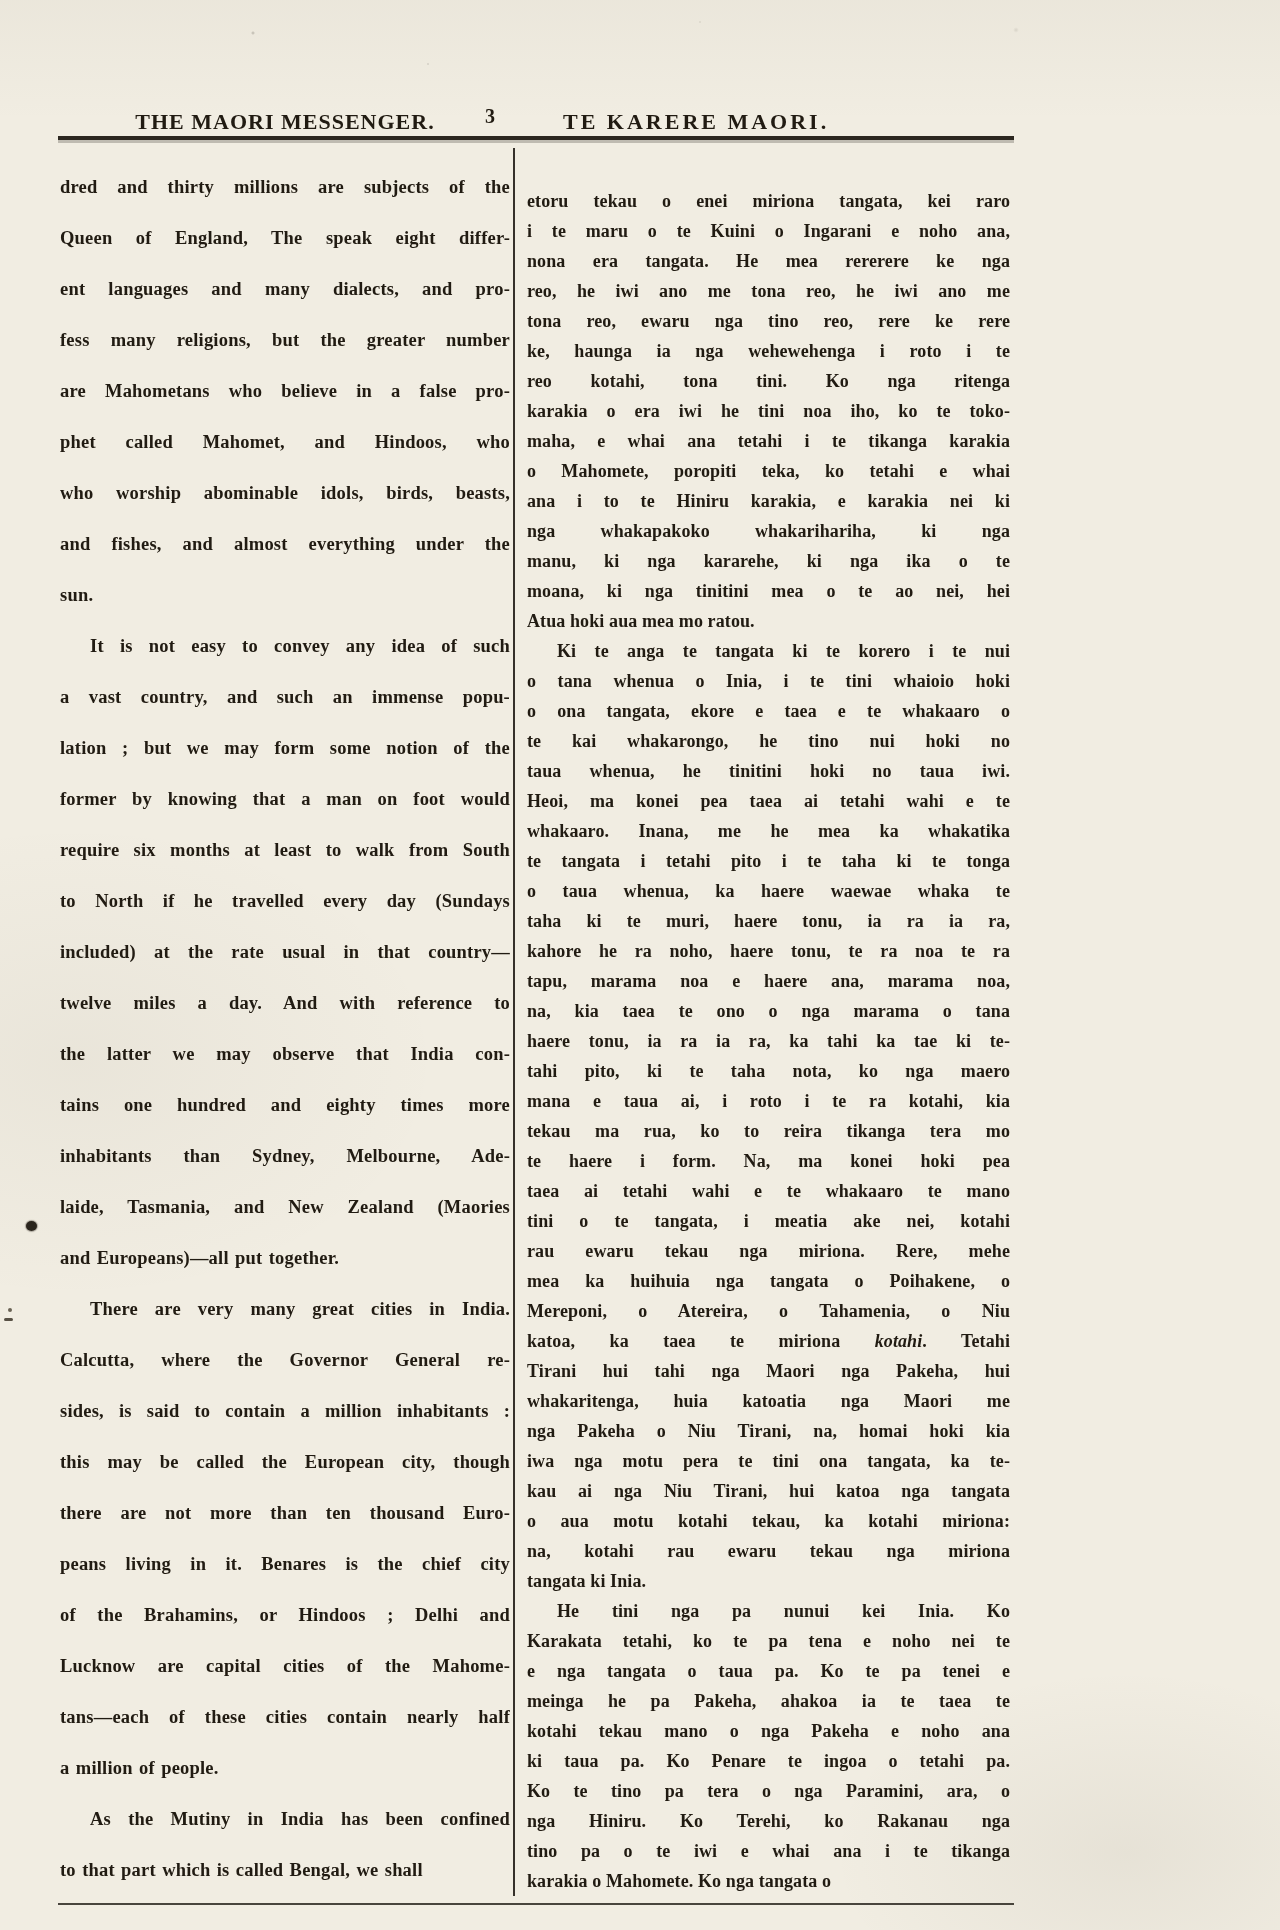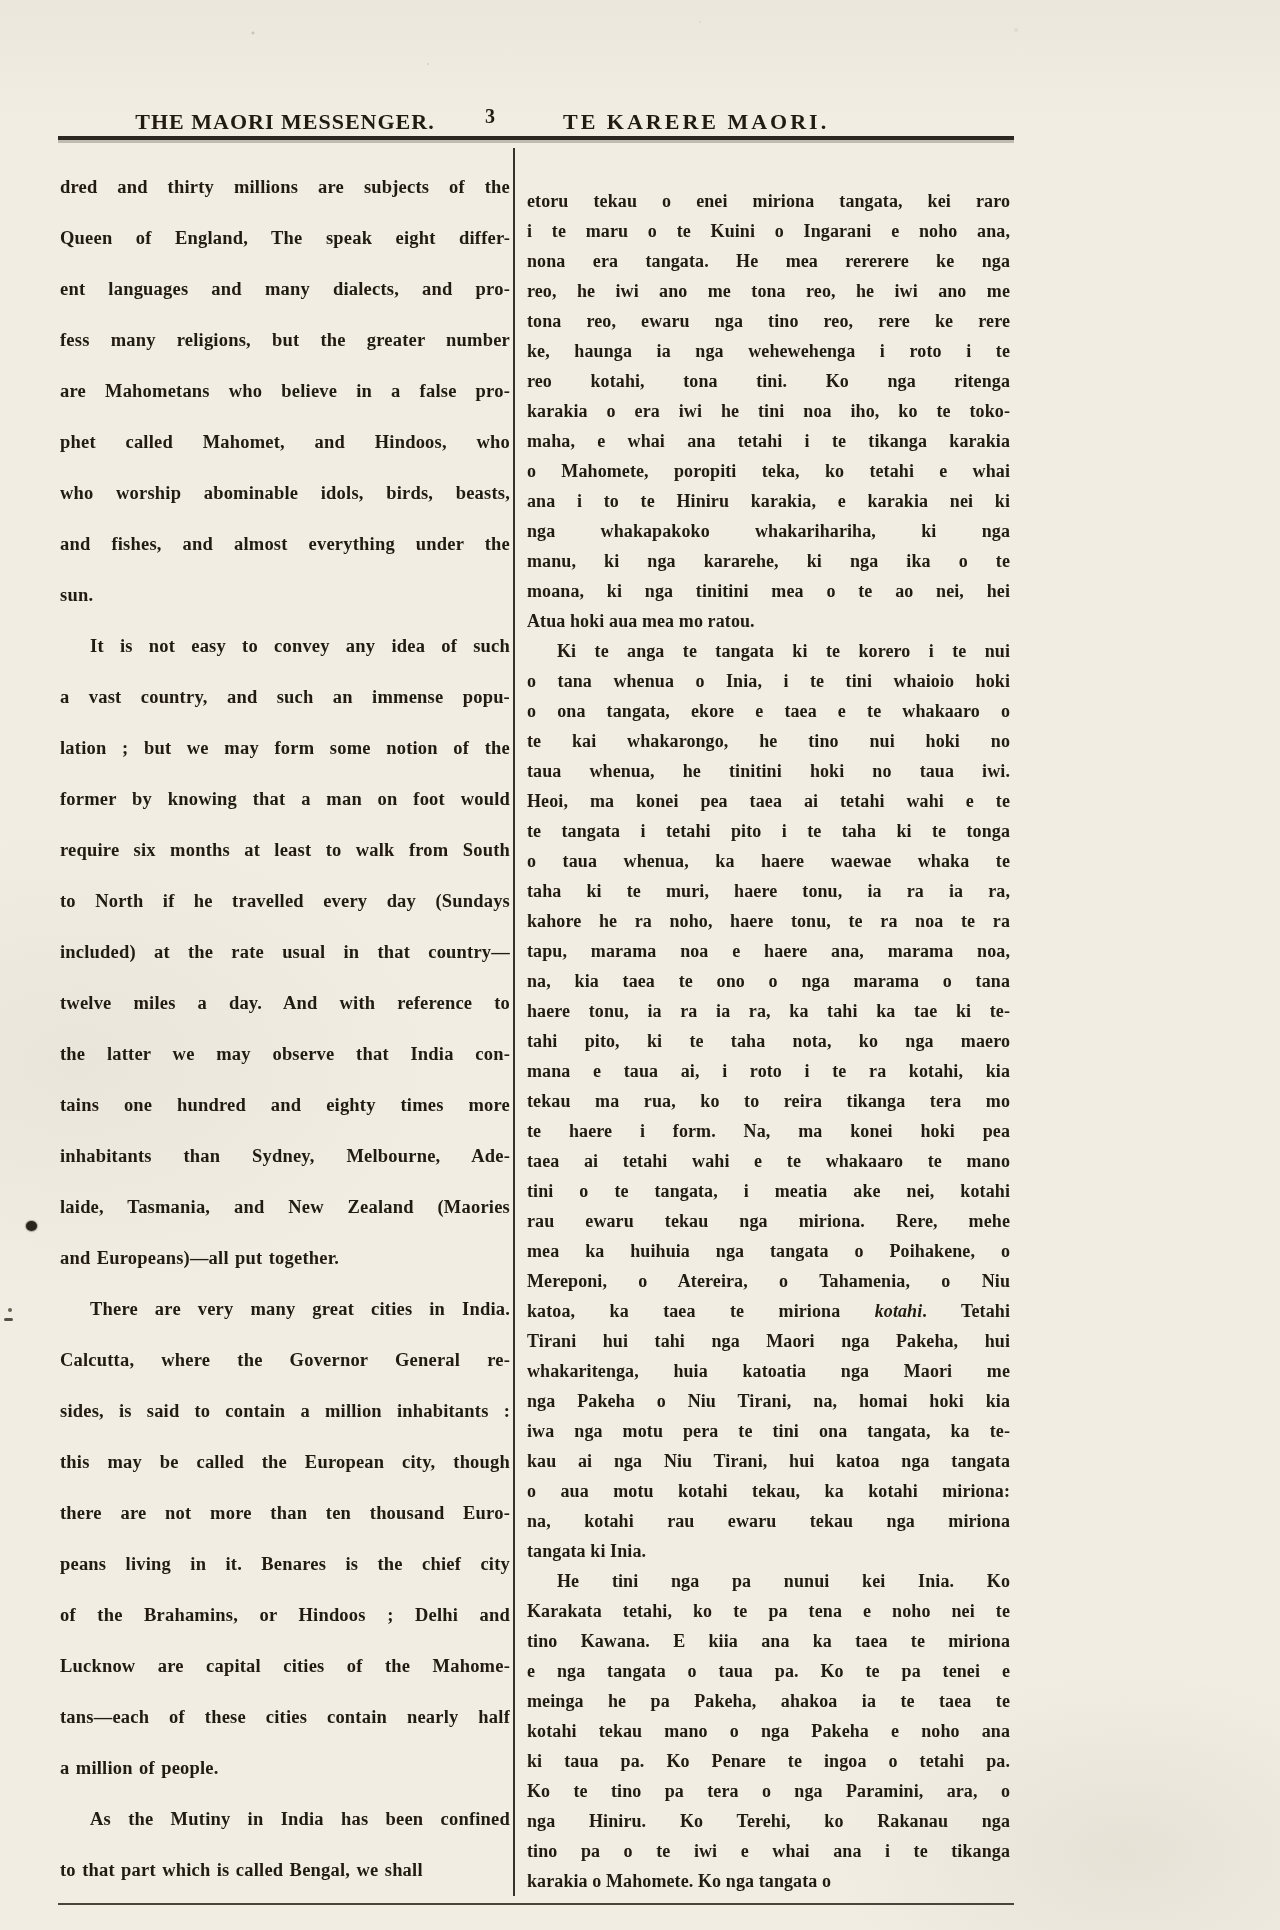--- a/index.html
+++ b/index.html
@@ -165,20 +165,21 @@
           <div class="line">moana, ki nga tinitini mea o te ao nei, hei</div>
           <div class="line last">Atua hoki aua mea mo ratou.</div>
         </div>
         <div class="para">
           <div class="line indent">Ki te anga te tangata ki te korero i te nui</div>
           <div class="line">o tana whenua o Inia, i te tini whaioio hoki</div>
           <div class="line">o ona tangata, ekore e taea e te whakaaro o</div>
           <div class="line">te kai whakarongo, he tino nui hoki no</div>
           <div class="line">taua whenua, he tinitini hoki no taua iwi.</div>
           <div class="line">Heoi, ma konei pea taea ai tetahi wahi e te</div>
+          <div class="line">whakaaro. Inana, me he mea ka whakatika</div>
           <div class="line">te tangata i tetahi pito i te taha ki te tonga</div>
           <div class="line">o taua whenua, ka haere waewae whaka te</div>
           <div class="line">taha ki te muri, haere tonu, ia ra ia ra,</div>
           <div class="line">kahore he ra noho, haere tonu, te ra noa te ra</div>
           <div class="line">tapu, marama noa e haere ana, marama noa,</div>
           <div class="line">na, kia taea te ono o nga marama o tana</div>
           <div class="line">haere tonu, ia ra ia ra, ka tahi ka tae ki te-</div>
           <div class="line">tahi pito, ki te taha nota, ko nga maero</div>
           <div class="line">mana e taua ai, i roto i te ra kotahi, kia</div>
           <div class="line">tekau ma rua, ko to reira tikanga tera mo</div>
@@ -194,21 +195,20 @@
           <div class="line">nga Pakeha o Niu Tirani, na, homai hoki kia</div>
           <div class="line">iwa nga motu pera te tini ona tangata, ka te-</div>
           <div class="line">kau ai nga Niu Tirani, hui katoa nga tangata</div>
           <div class="line">o aua motu kotahi tekau, ka kotahi miriona:</div>
           <div class="line">na, kotahi rau ewaru tekau nga miriona</div>
           <div class="line last">tangata ki Inia.</div>
         </div>
         <div class="para">
           <div class="line indent">He tini nga pa nunui kei Inia. Ko</div>
           <div class="line">Karakata tetahi, ko te pa tena e noho nei te</div>
-          <div class="line">tino Kawana. E kiia ana ka taea te miriona</div>
           <div class="line">e nga tangata o taua pa. Ko te pa tenei e</div>
           <div class="line">meinga he pa Pakeha, ahakoa ia te taea te</div>
           <div class="line">kotahi tekau mano o nga Pakeha e noho ana</div>
           <div class="line">ki taua pa. Ko Penare te ingoa o tetahi pa.</div>
           <div class="line">Ko te tino pa tera o nga Paramini, ara, o</div>
           <div class="line">nga Hiniru. Ko Terehi, ko Rakanau nga</div>
           <div class="line">tino pa o te iwi e whai ana i te tikanga</div>
           <div class="line last">karakia o Mahomete. Ko nga tangata o</div>
         </div>
       </div>

